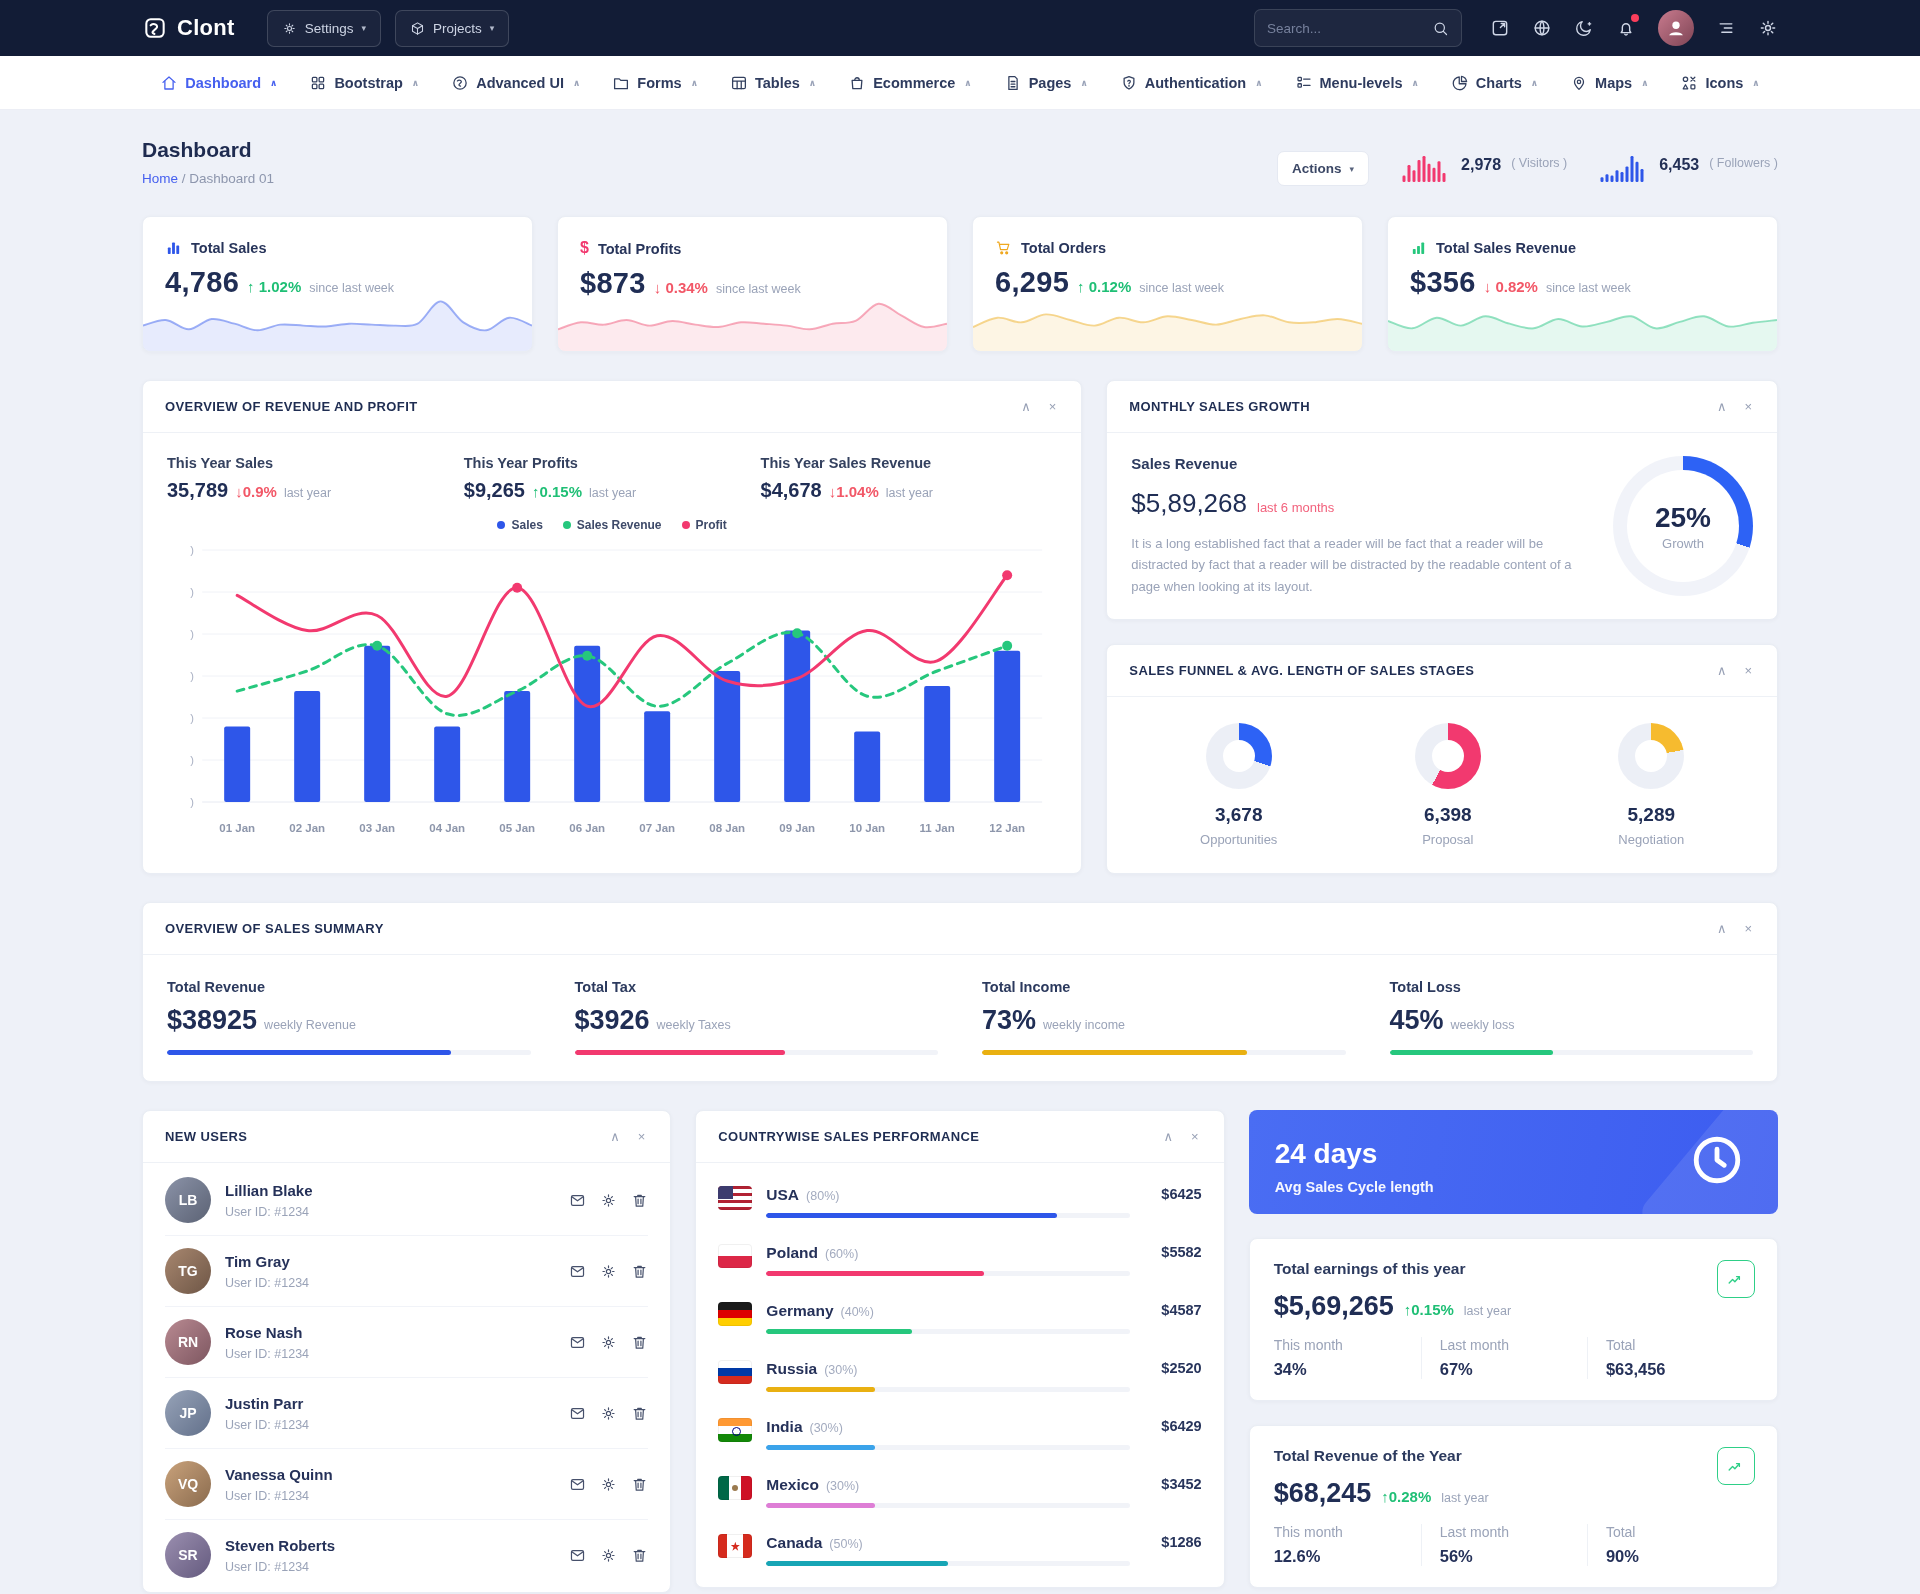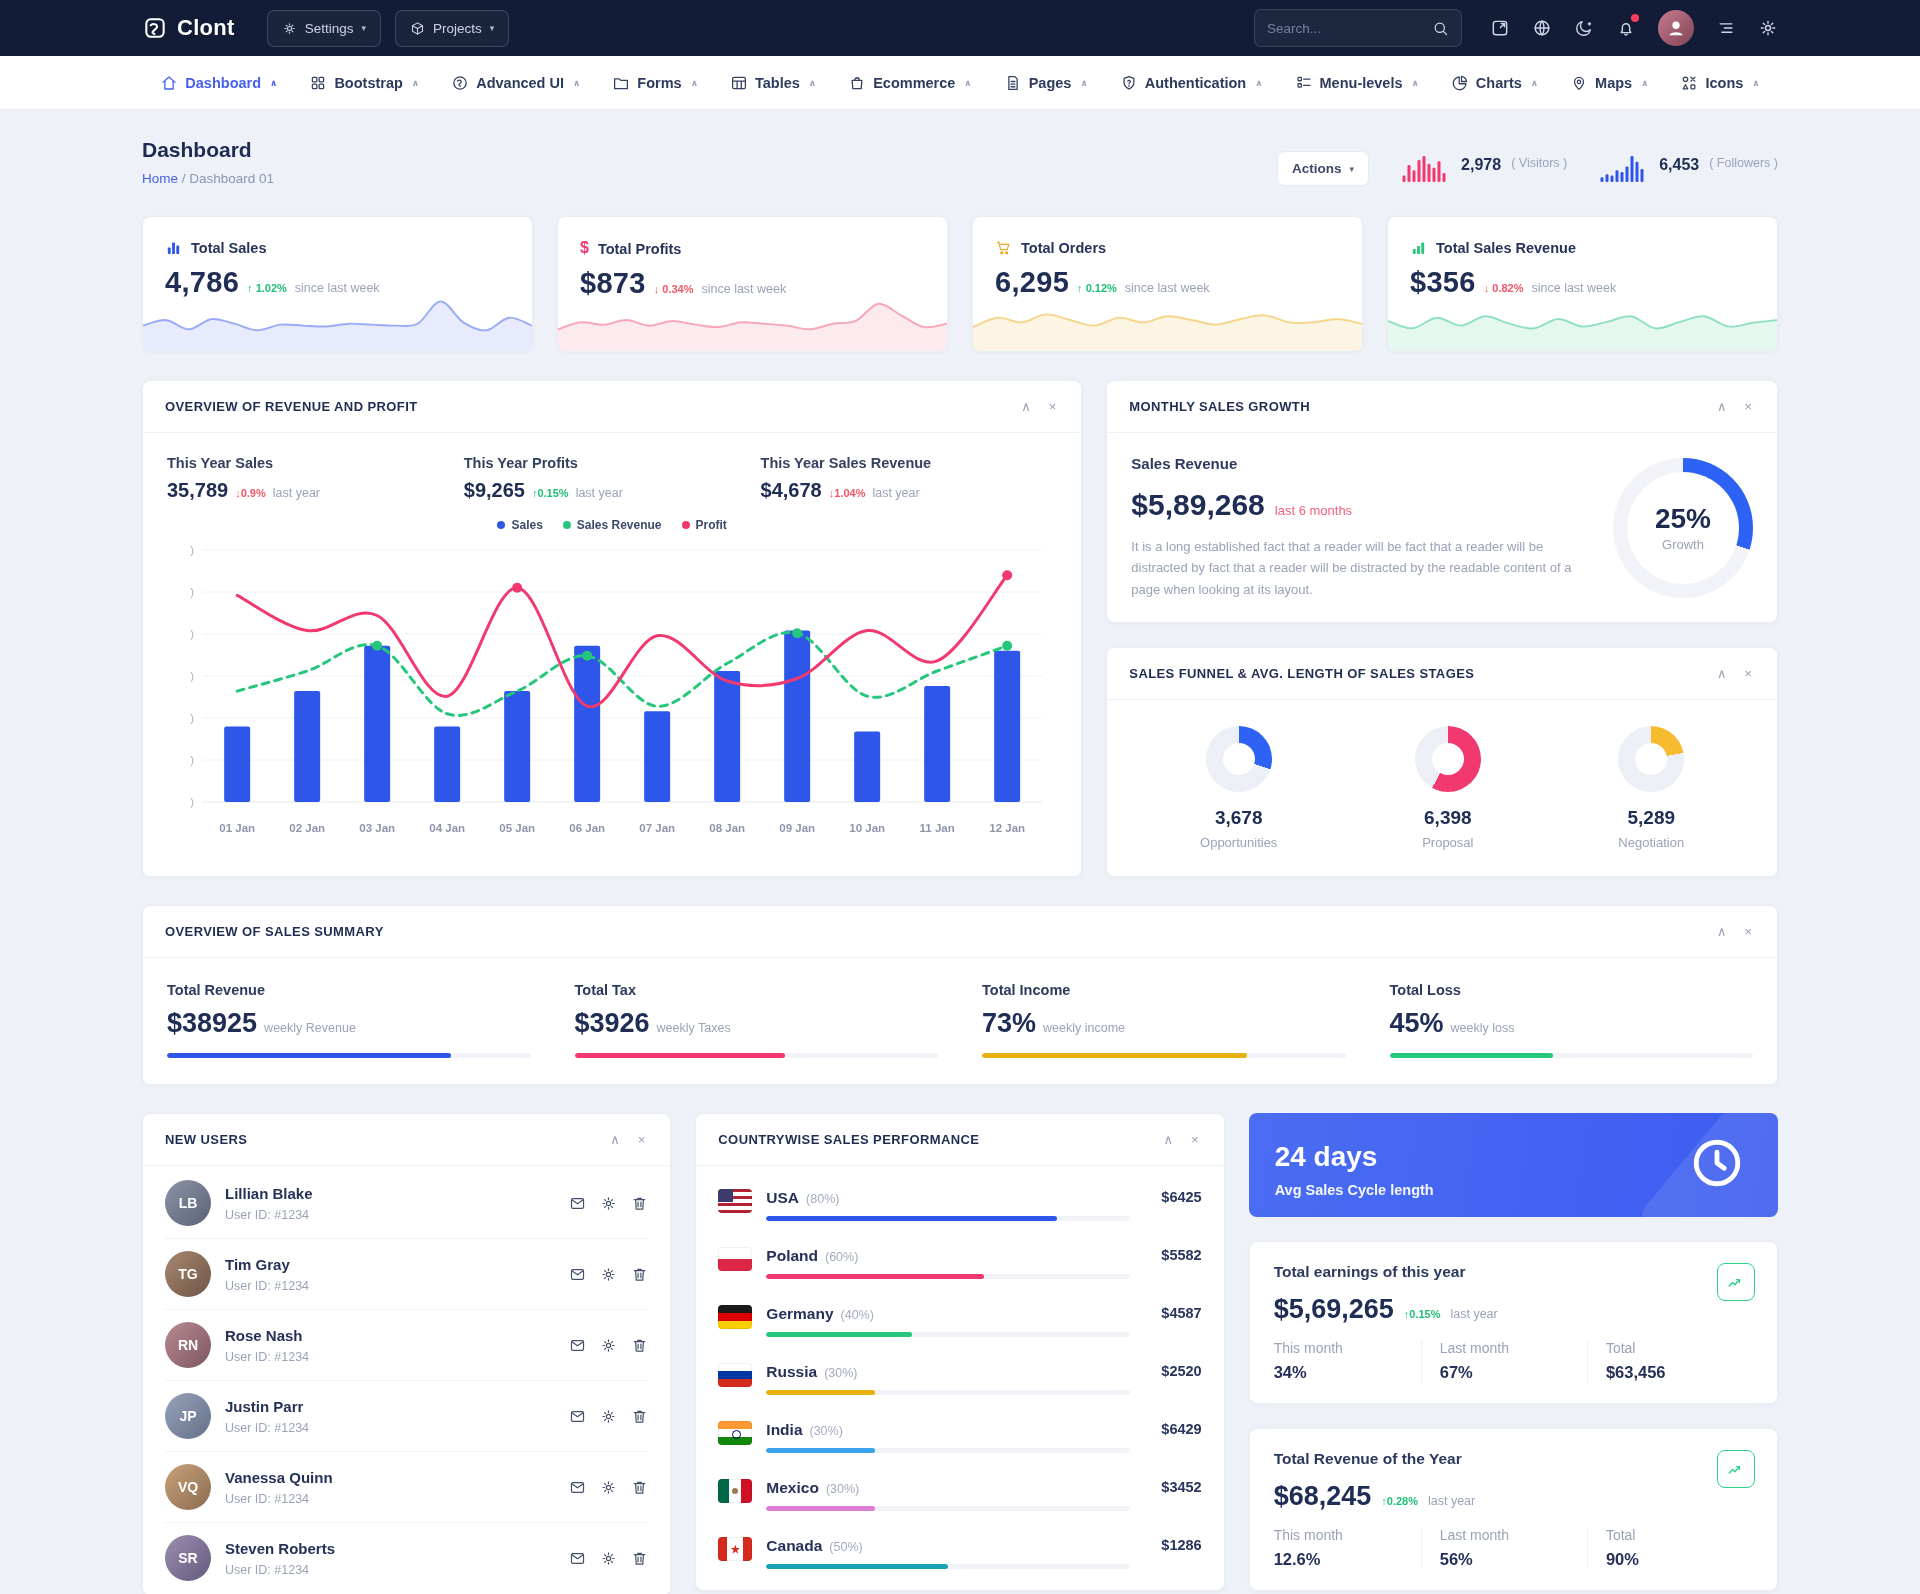--- a/index.html
+++ b/index.html
@@ -47,21 +47,21 @@
   .card{background:#fff;border:1px solid #e9edf4;border-radius:8px;box-shadow:0 1px 4px rgba(20,30,60,.04)}
   .cards-row{display:grid;grid-template-columns:repeat(4,1fr);gap:24px;margin-bottom:28px}
   .stat-card{position:relative;height:136px;overflow:hidden;padding:22px 22px 0}
   .stat-top{display:flex;gap:9px;align-items:flex-end;font-size:14.5px;color:#27345a;font-weight:700}
   .stat-ic{display:flex;align-items:center}
   .stat-ic svg{width:17px;height:17px}
   .c-blue{color:#2e56e9}.c-pink{color:#f2396f}.c-yellow{color:#efa81f}.c-green{color:#26c77d}
   .dollar{font-weight:800;font-size:16px}
   .stat-line{display:flex;align-items:baseline;gap:8px;margin-top:10px}
   .stat-value{font-size:29px;font-weight:700;color:#202e55;letter-spacing:.3px}
-  .delta{font-size:11px;font-weight:700}
+  .delta{font-size:15px;font-weight:700}
   .delta.up{color:#1fbf75}.delta.down{color:#f25767}
   .note{font-size:12.5px;color:#9aa3b8}
   .spark{position:absolute;left:0;right:0;bottom:0;width:100%;height:62px;display:block}
   
   .phead{display:flex;justify-content:space-between;align-items:center;padding:17px 22px;border-bottom:1px solid #eef1f6}
   .ptitle{font-size:13px;font-weight:700;color:#1f2d52;letter-spacing:.4px}
   .pctrl{display:flex;gap:12px}
   .pbtn{background:none;border:none;color:#97a0b5;font-size:13px;padding:1px 3px}
   .row2{display:grid;grid-template-columns:7fr 5fr;gap:24px;margin-bottom:28px}
   .revenue-body{padding:22px 24px 6px}
@@ -73,21 +73,21 @@
   .litem{display:flex;align-items:center}
   .ldot{width:8px;height:8px;border-radius:50%;display:inline-block;margin-right:6px}
   #combo-chart{width:100%;height:306px;display:block}
   .ytick{font-size:11px;fill:#a9b0c3}
   .xtick{font-size:11.5px;fill:#8d96ab;text-anchor:middle;font-weight:600}
   .col-right{display:flex;flex-direction:column;gap:24px}
   .growth-body{padding:22px 24px;display:flex;gap:20px;align-items:center}
   .growth-left{flex:1}
   .g-label{font-size:15px;color:#2c3a5e;font-weight:600;margin-bottom:16px}
   .g-line{display:flex;align-items:baseline;gap:10px;margin-bottom:14px}
-  .g-value{font-size:30px;font-weight:700;color:#202e55}
+  .g-value{font-size:26px;font-weight:400;color:#202e55}
   .g-note{font-size:13px;color:#f2617c}
   .g-desc{font-size:13px;line-height:1.65;color:#9aa3b8}
   .gauge{width:140px;height:140px;border-radius:50%;position:relative;flex:0 0 auto}
   .gauge::before{content:"";position:absolute;inset:14px;background:#fff;border-radius:50%}
   .gauge-center{position:absolute;inset:0;display:flex;flex-direction:column;align-items:center;justify-content:center;z-index:1}
   .gauge-pct{font-size:28px;font-weight:700;color:#1e2b50}
   .gauge-sub{font-size:13px;color:#9aa3b8;margin-top:2px}
   .funnel-body{padding:26px 24px;display:flex;justify-content:space-around;text-align:center}
   .donut{width:66px;height:66px;border-radius:50%;margin:0 auto 15px;position:relative}
   .donut::before{content:"";position:absolute;inset:17px;background:#fff;border-radius:50%}

